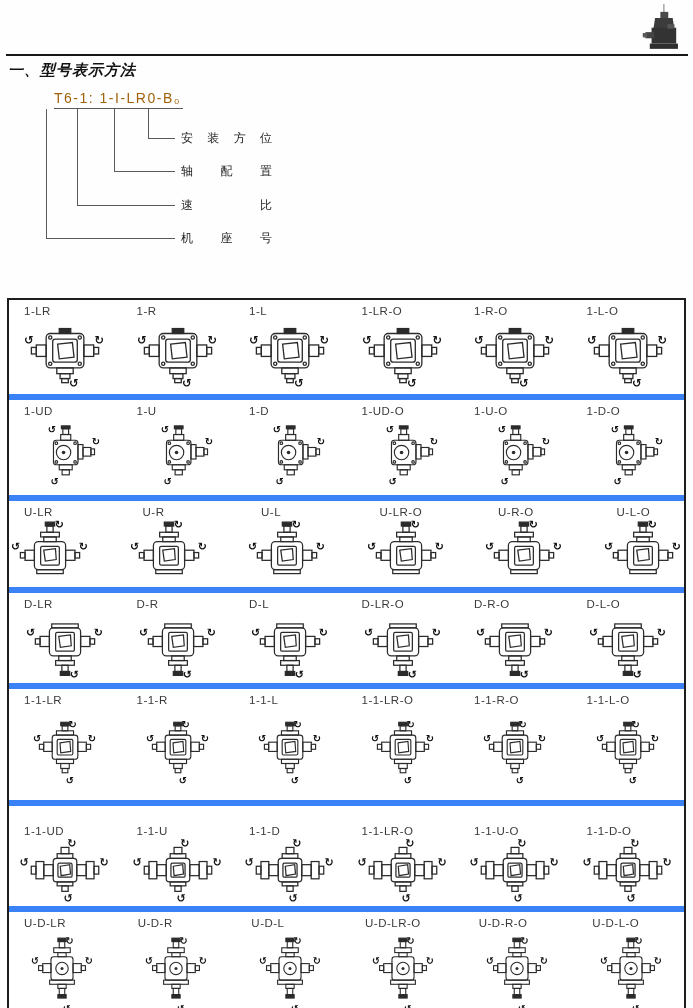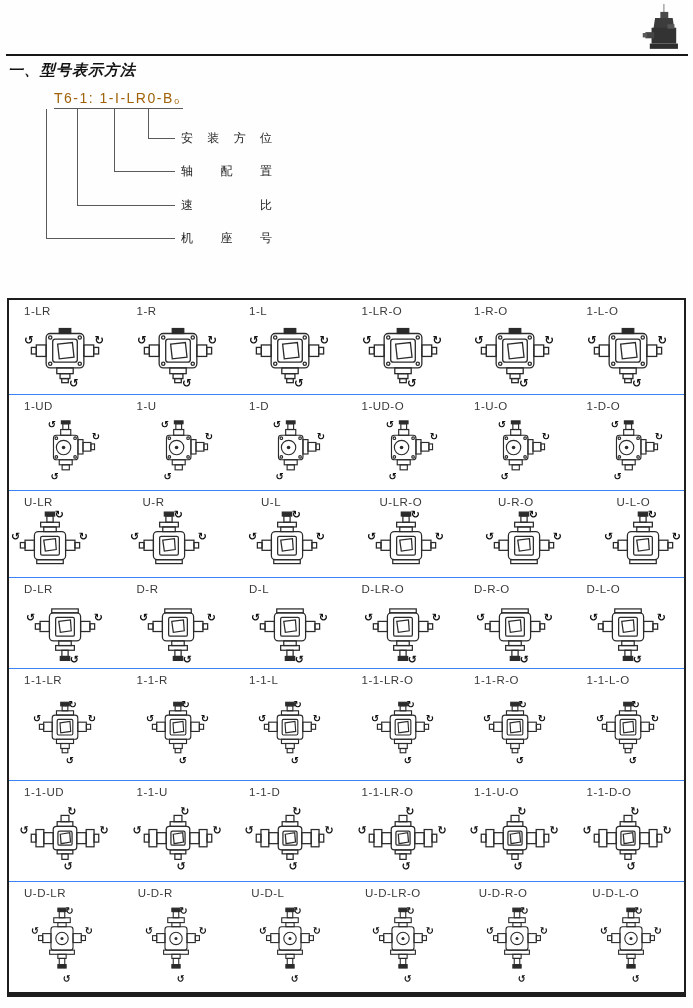--- a/index.html
+++ b/index.html
@@ -22,28 +22,28 @@
   .conn3{left:39px;width:97px;height:96px;}
   .conn4{left:8px;width:128px;height:129px;}
   .mlabel{position:absolute;left:143px;width:92px;font-size:12px;color:#1f1f1f;
           text-align:justify;text-align-last:justify;letter-spacing:1px;line-height:16px;}
   .mlabel1{top:40px;}.mlabel2{top:73px;}.mlabel3{top:107px;}.mlabel4{top:140px;}
 
   
   .cfg-table{position:absolute;left:7px;top:298px;width:679px;box-sizing:border-box;
              border:2px solid #1d1d1d;border-bottom-width:5px;background:#fff;
              display:flex;flex-direction:column;}
-  .trow{display:flex;border-top:1px solid #3b82f6;}
+  .trow{display:flex;border-top:6px solid #3b82f6;}
   .trow:first-child{border-top:none;}
   .trow:nth-child(1){height:94px;}
   .trow:nth-child(2){height:95px;}
   .trow:nth-child(3){height:86px;gap:36px;}
   .trow:nth-child(4){height:90px;}
   .trow:nth-child(5){height:111px;}
-  .trow:nth-child(6){height:100px;}
+  .trow:nth-child(6){height:100px;align-items:flex-end;}
   .trow:nth-child(7){height:110px;gap:7px;}
   .tcell{flex:1 1 0;display:flex;flex-direction:column;min-width:0;}
   .clabel{padding:5px 0 0 15px;font-size:11.5px;color:#3a3a3a;letter-spacing:0.5px;line-height:13px;}
   .cdia{flex:1;display:flex;align-items:center;justify-content:center;padding-bottom:2px;}
   .cdia svg text{font-family:"DejaVu Sans", sans-serif;}
 </style>
 </head>
 <body>
 
 <div class="page">

